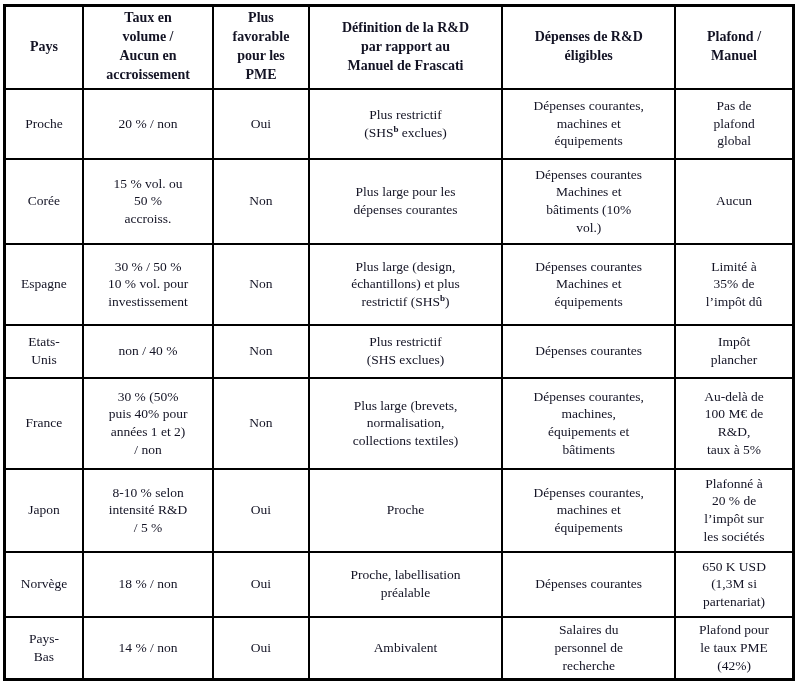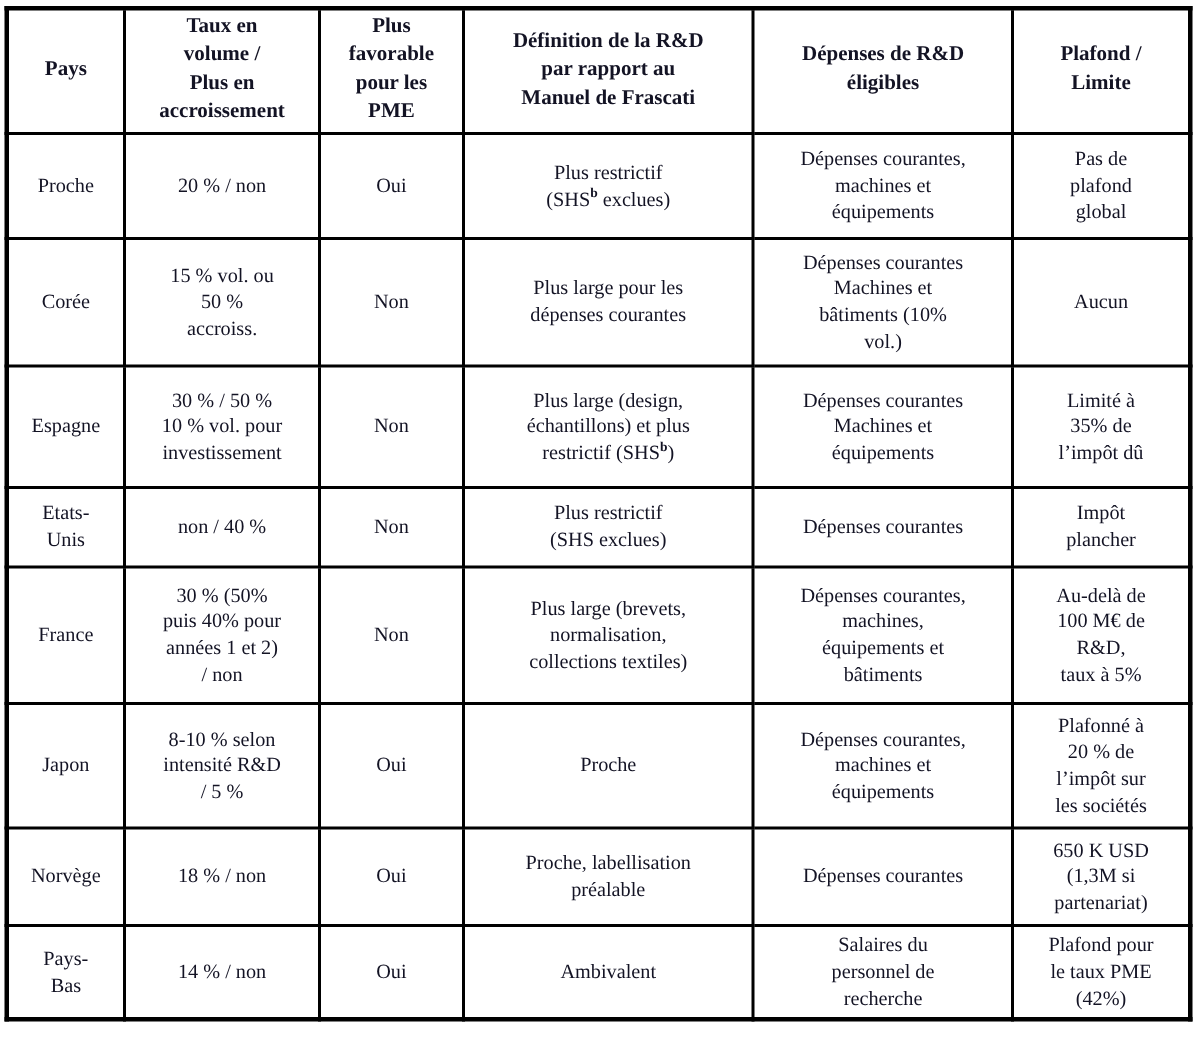--- a/index.html
+++ b/index.html
@@ -66,33 +66,33 @@
       <col style="width:95px">
       <col style="width:193px">
       <col style="width:172px">
       <col style="width:118px">
     </colgroup>
     <thead>
       <tr>
         <th>Pays</th>
         <th>Taux en
 volume /
-Plus en
+Aucun en
 accroissement</th>
         <th>Plus
 favorable
 pour les
 PME</th>
         <th>Définition de la R&amp;D
 par rapport au
 Manuel de Frascati</th>
         <th>Dépenses de R&amp;D
 éligibles</th>
         <th>Plafond /
-Limite</th>
+Manuel</th>
       </tr>
     </thead>
     <tbody>
         <tr>
           <td>Proche</td>
           <td>20 % / non</td>
           <td>Oui</td>
           <td>Plus restrictif<br>(SHS<sup>b</sup> exclues)</td>
           <td>Dépenses courantes,<br>machines et<br>équipements</td>
           <td>Pas de<br>plafond<br>global</td>

